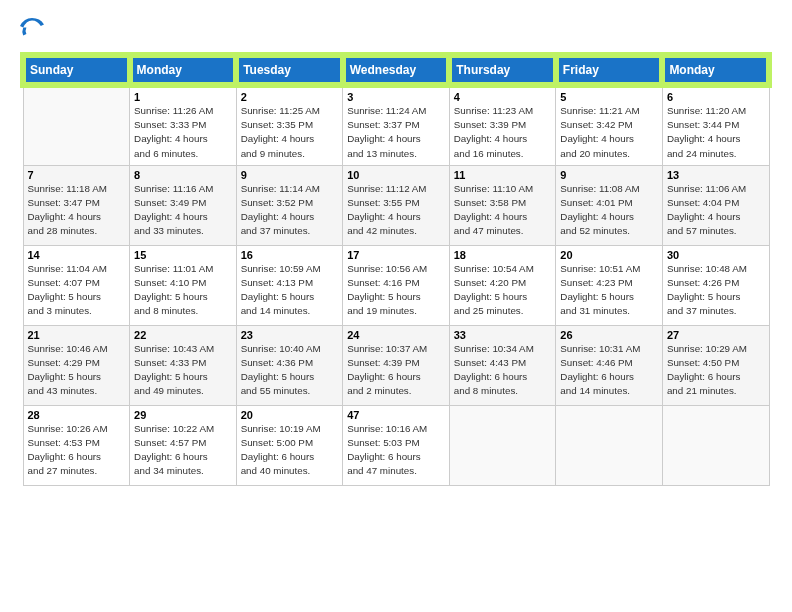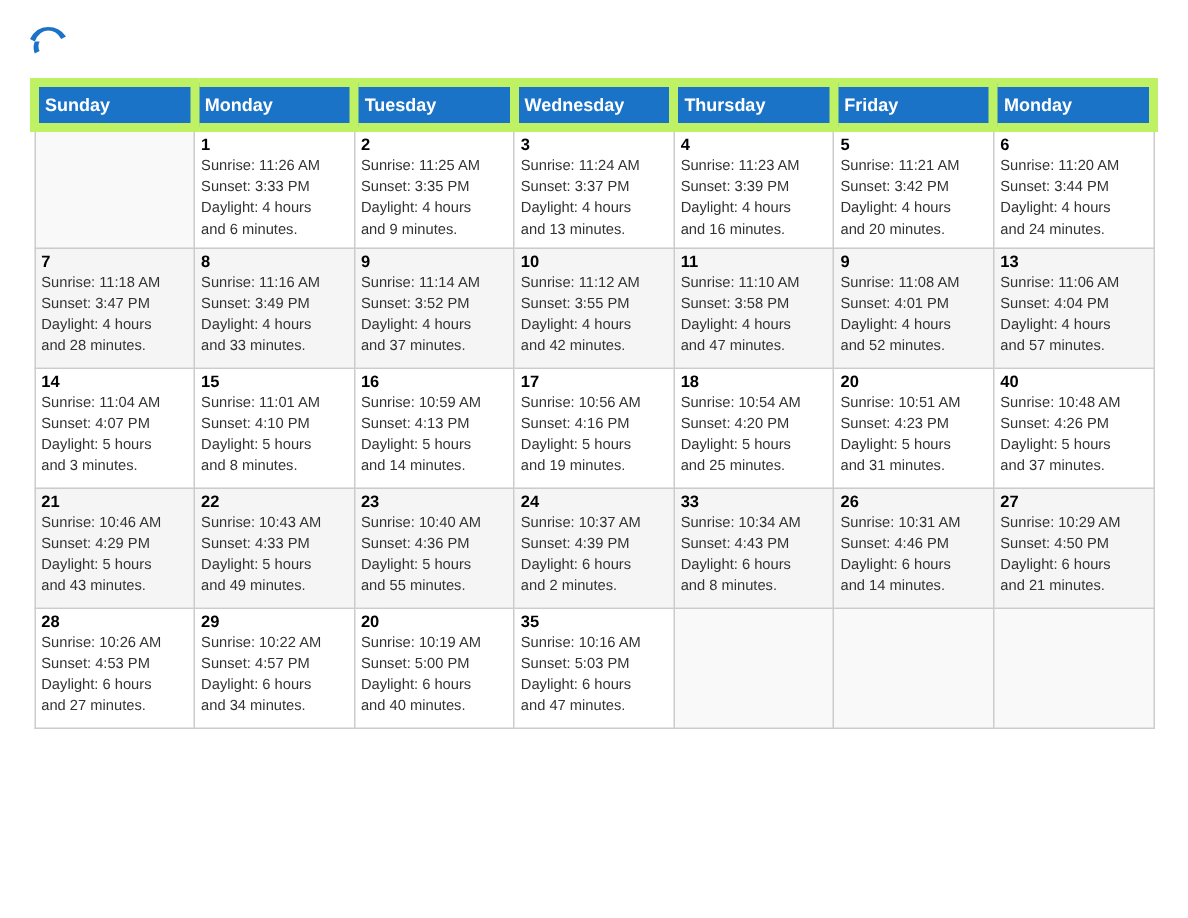--- a/index.html
+++ b/index.html
@@ -207,21 +207,21 @@
           </td>
           <td>
             <span class="day-num">18</span>
             <div class="day-info">Sunrise: 10:54 AM<br>Sunset: 4:20 PM<br>Daylight: 5 hours<br>and 25 minutes.</div>
           </td>
           <td>
             <span class="day-num">20</span>
             <div class="day-info">Sunrise: 10:51 AM<br>Sunset: 4:23 PM<br>Daylight: 5 hours<br>and 31 minutes.</div>
           </td>
           <td>
-            <span class="day-num">40</span>
+            <span class="day-num">30</span>
             <div class="day-info">Sunrise: 10:48 AM<br>Sunset: 4:26 PM<br>Daylight: 5 hours<br>and 37 minutes.</div>
           </td>
         </tr>
         <tr>
           <td>
             <span class="day-num">21</span>
             <div class="day-info">Sunrise: 10:46 AM<br>Sunset: 4:29 PM<br>Daylight: 5 hours<br>and 43 minutes.</div>
           </td>
           <td>
             <span class="day-num">22</span>
@@ -255,21 +255,21 @@
           </td>
           <td>
             <span class="day-num">29</span>
             <div class="day-info">Sunrise: 10:22 AM<br>Sunset: 4:57 PM<br>Daylight: 6 hours<br>and 34 minutes.</div>
           </td>
           <td>
             <span class="day-num">20</span>
             <div class="day-info">Sunrise: 10:19 AM<br>Sunset: 5:00 PM<br>Daylight: 6 hours<br>and 40 minutes.</div>
           </td>
           <td>
-            <span class="day-num">35</span>
+            <span class="day-num">47</span>
             <div class="day-info">Sunrise: 10:16 AM<br>Sunset: 5:03 PM<br>Daylight: 6 hours<br>and 47 minutes.</div>
           </td>
           <td class="empty-cell"></td>
           <td class="empty-cell"></td>
           <td class="empty-cell"></td>
         </tr>
       </tbody>
   </table>
 </div>
 

